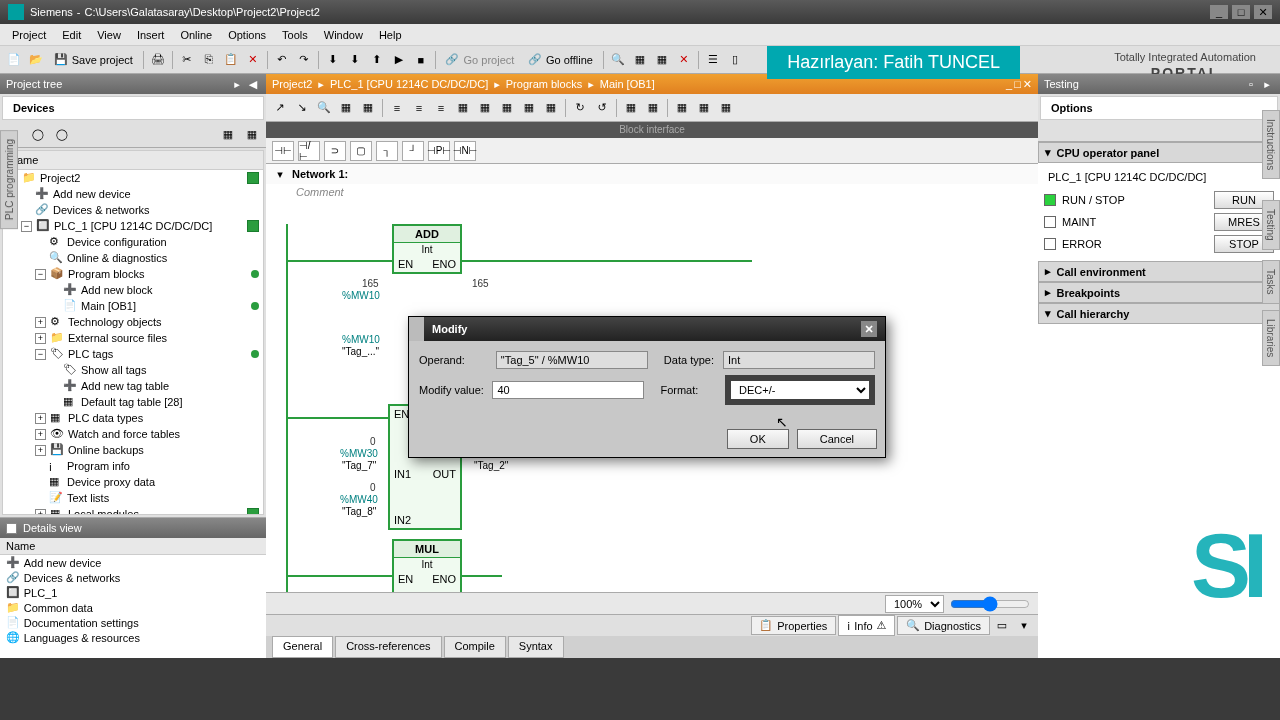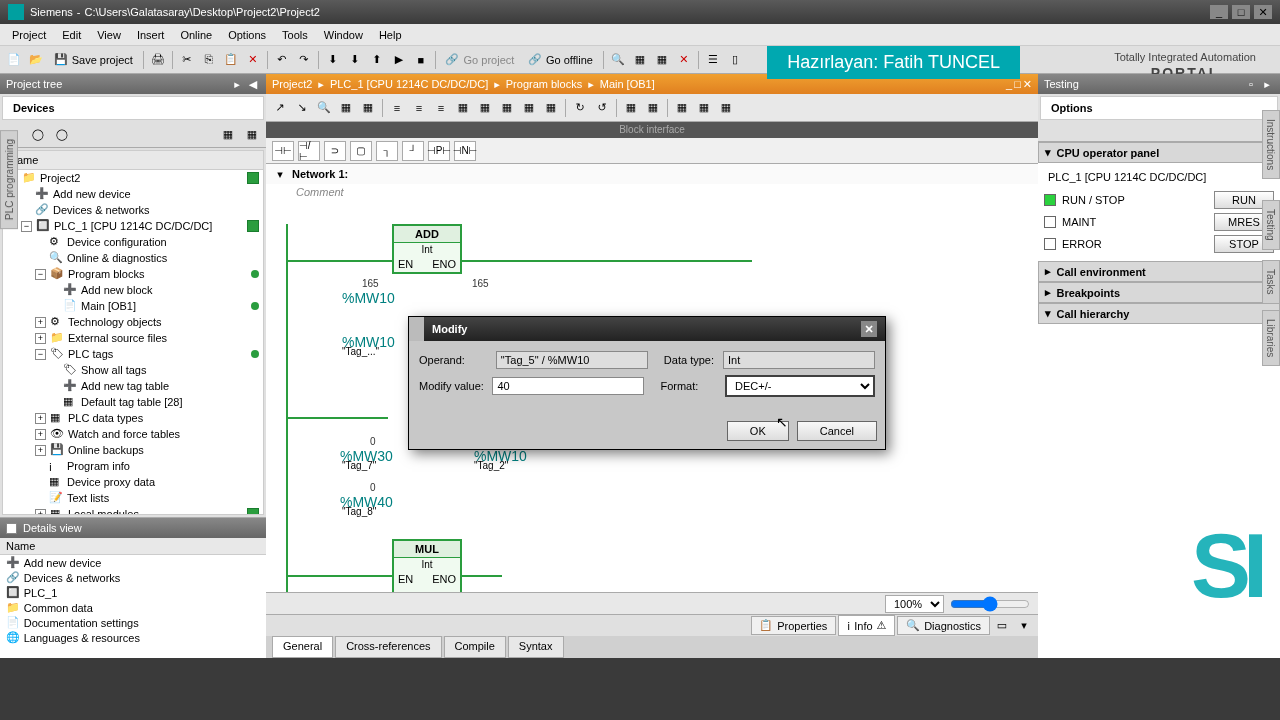--- a/index.html
+++ b/index.html
@@ -66,21 +66,21 @@
 .comment-line { padding: 2px 30px; color: #888; font-style: italic; }
 
 .rail { position: absolute; left: 20px; top: 60px; width: 2px; height: 520px; background: #2a9d3e; }
 .fbd-block { position: absolute; border: 2px solid #2a9d3e; background: #f0faf0; }
 .fbd-title { background: #e0f0e0; text-align: center; padding: 2px; font-weight: 600; border-bottom: 1px solid #2a9d3e; }
 .fbd-subtitle { text-align: center; padding: 1px; font-size: 10px; }
 .fbd-ports { display: flex; justify-content: space-between; padding: 2px 4px; }
 .wire-h { position: absolute; height: 2px; background: #2a9d3e; }
 .tag-label { position: absolute; font-size: 10px; }
 .tag-value { position: absolute; font-size: 10px; color: #333; }
-.tag-name { position: absolute; font-size: 14px; color: #008080; }
+.tag-name { position: absolute; font-size: 10px; color: #008080; }
 
 .editor-footer { height: 22px; background: #e8e8e8; display: flex; align-items: center; border-top: 1px solid #aaa; }
 .zoom-combo { margin-left: auto; padding: 1px 4px; border: 1px solid #aaa; background: #fff; margin-right: 6px; }
 .footer-tabs { height: 22px; background: #e0e0e0; display: flex; align-items: center; justify-content: flex-end; padding: 0 4px; gap: 2px; border-top: 1px solid #aaa; }
 .footer-tab { padding: 2px 8px; border: 1px solid #aaa; background: #f0f0f0; cursor: pointer; display: flex; align-items: center; gap: 4px; }
 .footer-tab.active { background: #fff; }
 .bottom-tabs { height: 22px; background: #d0d0d0; display: flex; padding: 0 6px; }
 .bottom-tab { padding: 3px 10px; border: 1px solid #aaa; background: #e8e8e8; cursor: pointer; margin-right: 2px; }
 .bottom-tab.active { background: #fff; }
 
@@ -96,21 +96,21 @@
 .siemens-logo { position: absolute; right: 20px; bottom: 40px; font-size: 90px; font-weight: 700; color: #00a8b0; font-family: Arial; letter-spacing: -8px; opacity: 0.85; }
 
 .modal { position: absolute; left: 408px; top: 316px; width: 478px; background: #bbb; border: 1px solid #000; box-shadow: 4px 4px 12px rgba(0,0,0,0.5); z-index: 100; }
 .modal-title { background: linear-gradient(#444,#222); color: #fff; padding: 4px 8px; display: flex; align-items: center; font-weight: 600; margin-left: 15px; }
 .modal-close { margin-left: auto; background: #888; width: 16px; height: 16px; display: flex; align-items: center; justify-content: center; cursor: pointer; }
 .modal-body { padding: 10px; background: #c8c8c8; }
 .modal-row { display: flex; align-items: center; margin-bottom: 6px; gap: 6px; }
 .modal-label { width: 80px; }
 .modal-input { flex: 0 0 150px; padding: 2px 4px; border: 1px solid #888; background: #fff; }
 .modal-input.ro { background: #ddd; }
-.modal-select { flex: 0 0 150px; padding: 2px 4px; border: 2px solid #404040; background: #fff; margin-left: 8px; }
+.modal-select { flex: 0 0 150px; padding: 2px 4px; border: 6px solid #404040; background: #fff; margin-left: 8px; }
 .modal-buttons { display: flex; justify-content: flex-end; gap: 8px; padding: 8px; background: #c8c8c8; }
 .modal-btn { padding: 3px 22px; border: 1px solid #666; background: linear-gradient(#f8f8f8,#ddd); cursor: pointer; }
 .cursor-arrow { position: absolute; left: 776px; top: 414px; z-index: 200; font-size: 14px; color: #000; pointer-events: none; }
 </style>
 </head>
 <body>
 
 <div class="titlebar">
   <span class="titlebar-icon"></span>
   <span>Siemens</span>
@@ -428,20 +428,36 @@
       </div>
       <div class="wire-h" style="left:22px;top:96px;width:104px"></div>
       <div class="wire-h" style="left:196px;top:96px;width:290px"></div>
       <div class="tag-value" style="left:96px;top:114px">165</div>
       <div class="tag-name" style="left:76px;top:126px">%MW10</div>
       <div class="tag-value" style="left:206px;top:114px">165</div>
 
       <div class="tag-name" style="left:76px;top:170px">%MW10</div>
       <div class="tag-label" style="left:76px;top:182px">"Tag_..."</div>
 
+      <div class="fbd-block" style="left:122px;top:240px;width:74px">
+        <div class="fbd-ports">
+            <span>EN</span>
+            <span>ENO</span>
+          </div>
+        <div style="height:44px"></div>
+        <div class="fbd-ports">
+            <span>IN1</span>
+            <span>OUT</span>
+          </div>
+        <div style="height:30px"></div>
+        <div class="fbd-ports">
+            <span>IN2</span>
+            <span></span>
+          </div>
+      </div>
       <div class="wire-h" style="left:22px;top:253px;width:100px"></div>
       <div class="wire-h" style="left:196px;top:253px;width:40px"></div>
       <div class="tag-value" style="left:104px;top:272px">0</div>
       <div class="tag-name" style="left:74px;top:284px">%MW30</div>
       <div class="tag-label" style="left:76px;top:296px">"Tag_7"</div>
       <div class="tag-value" style="left:104px;top:318px">0</div>
       <div class="tag-name" style="left:74px;top:330px">%MW40</div>
       <div class="tag-label" style="left:76px;top:342px">"Tag_8"</div>
       <div class="tag-value" style="left:208px;top:272px">0</div>
       <div class="tag-name" style="left:208px;top:284px">%MW10</div>

